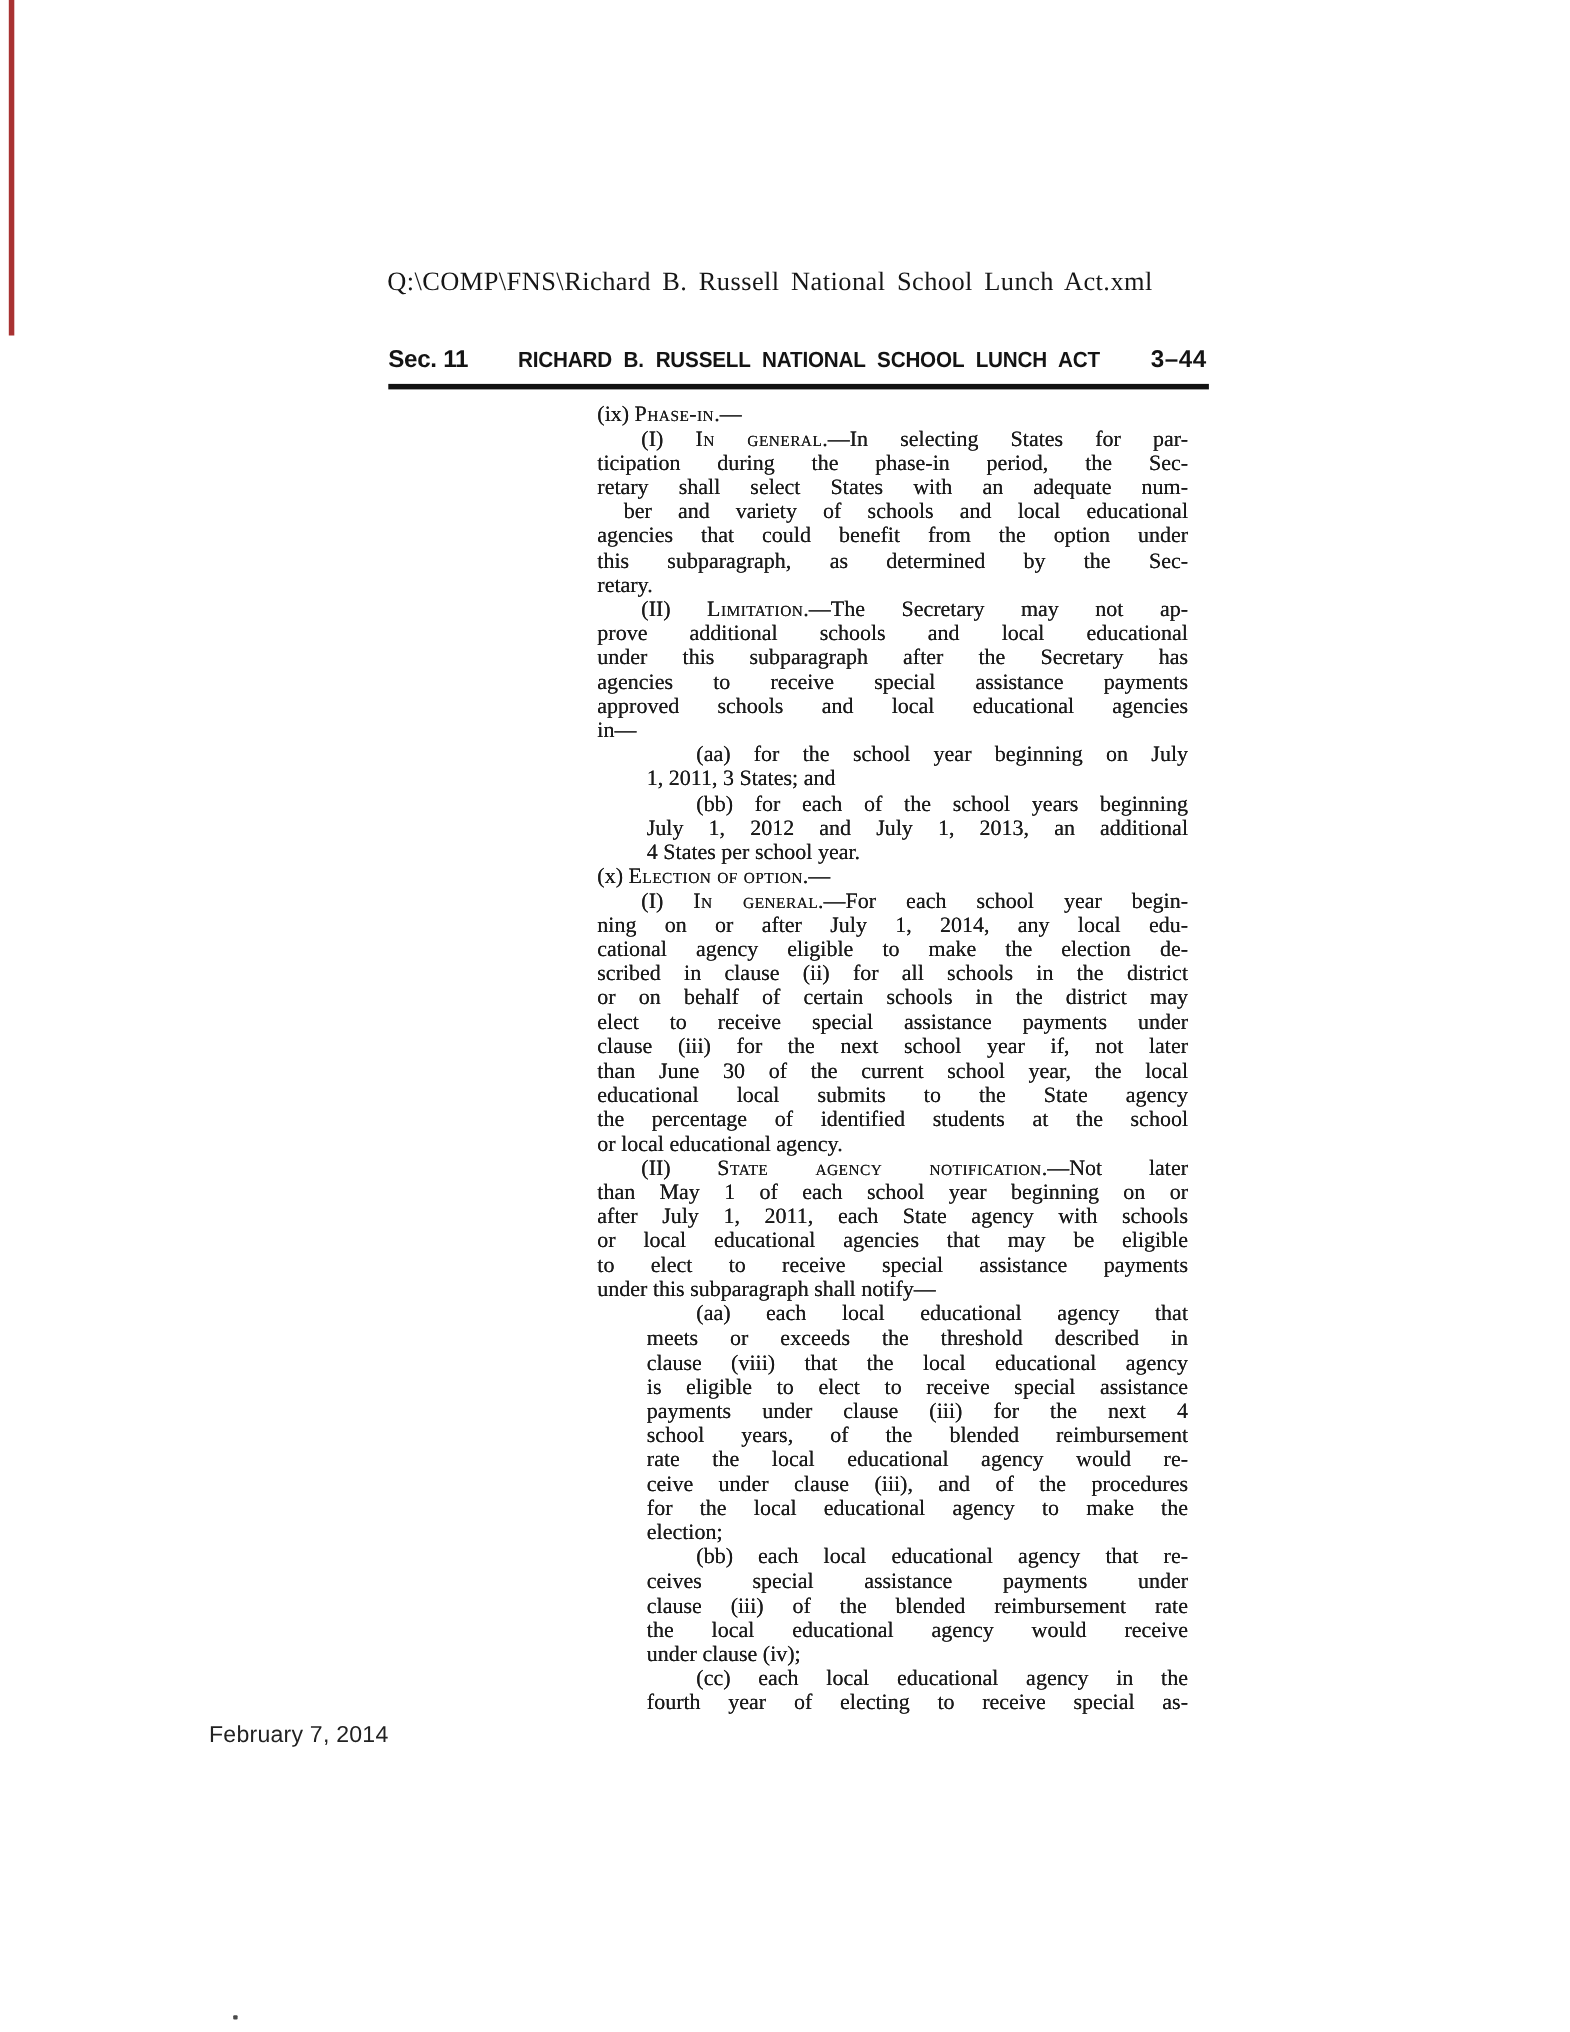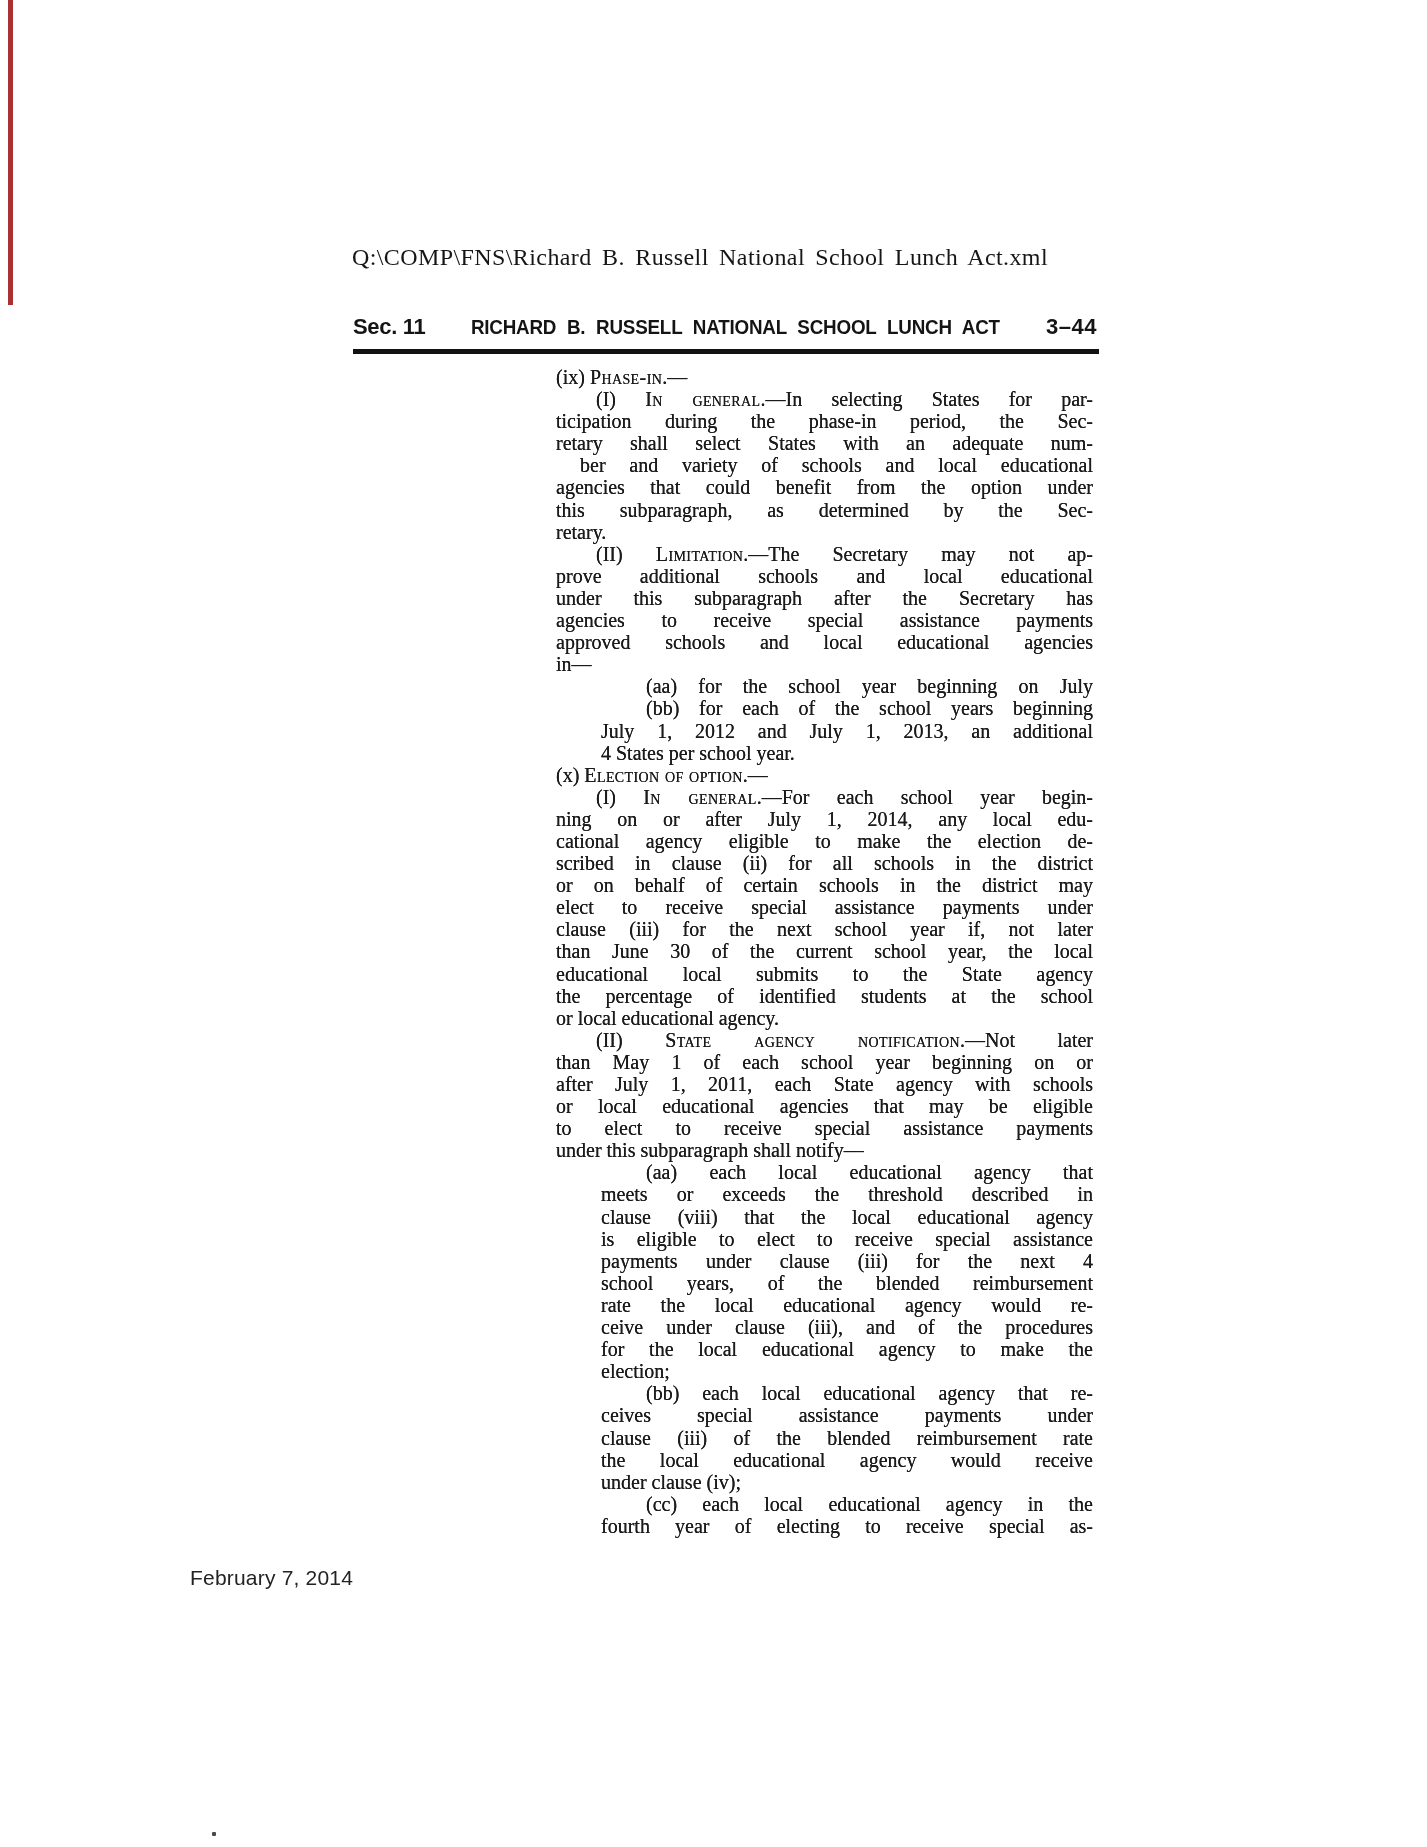--- a/index.html
+++ b/index.html
@@ -31,21 +31,21 @@
   }
   .runhead .sec   { font-size:22px; letter-spacing:-0.3px;text-align:right; }
   .runhead .title { font-size:20px; letter-spacing:-0.2px; word-spacing:6px; transform:scaleX(0.94); transform-origin:center; }
   .runhead .pgnum { font-size:22px; letter-spacing:0.5px; }
   .head-rule {
     position:absolute; left:353px; top:349px; width:746px; height:5px;
     background:#121212;
   }
   
   .body-col {
-    position:absolute; left:556px; top:366px; width:537px;
+    position:absolute; left:543px; top:366px; width:537px;
     font-size:20px; color:#1b1b1b;
   }
   .body-col .line {
     line-height:22.1px; height:22.1px;
     text-shadow:0 0 0.4px #1b1b1b;
     overflow:visible; white-space:normal;
   }
   .body-col .line.j { text-align:justify; text-align-last:justify; }
   .sc { font-variant:small-caps; letter-spacing:0.4px; }
   
@@ -85,20 +85,21 @@
       <div class="line j" style="padding-left: 0px;"><span>agencies that could benefit from the option under</span></div>
       <div class="line j" style="padding-left: 0px;"><span>this subparagraph, as determined by the Sec-</span></div>
       <div class="line" style="padding-left: 0px;"><span>retary.</span></div>
       <div class="line j" style="padding-left: 40px;"><span>(II) </span><span class="sc">Limitation</span><span>.—The Secretary may not ap-</span></div>
       <div class="line j" style="padding-left: 0px;"><span>prove additional schools and local educational</span></div>
       <div class="line j" style="padding-left: 0px;"><span>under this subparagraph after the Secretary has</span></div>
       <div class="line j" style="padding-left: 0px;"><span>agencies to receive special assistance payments</span></div>
       <div class="line j" style="padding-left: 0px;"><span>approved schools and local educational agencies</span></div>
       <div class="line" style="padding-left: 0px;"><span>in—</span></div>
       <div class="line j" style="padding-left: 90px;"><span>(aa) for the school year beginning on July</span></div>
+      <div class="line" style="padding-left: 45px;"><span>1, 2011, 3 States; and</span></div>
       <div class="line j" style="padding-left: 90px;"><span>(bb) for each of the school years beginning</span></div>
       <div class="line j" style="padding-left: 45px;"><span>July 1, 2012 and July 1, 2013, an additional</span></div>
       <div class="line" style="padding-left: 45px;"><span>4 States per school year.</span></div>
       <div class="line" style="padding-left: 0px;"><span>(x) </span><span class="sc">Election of option</span><span>.—</span></div>
       <div class="line j" style="padding-left: 40px;"><span>(I) </span><span class="sc">In general</span><span>.—For each school year begin-</span></div>
       <div class="line j" style="padding-left: 0px;"><span>ning on or after July 1, 2014, any local edu-</span></div>
       <div class="line j" style="padding-left: 0px;"><span>cational agency eligible to make the election de-</span></div>
       <div class="line j" style="padding-left: 0px;"><span>scribed in clause (ii) for all schools in the district</span></div>
       <div class="line j" style="padding-left: 0px;"><span>or on behalf of certain schools in the district may</span></div>
       <div class="line j" style="padding-left: 0px;"><span>elect to receive special assistance payments under</span></div>

